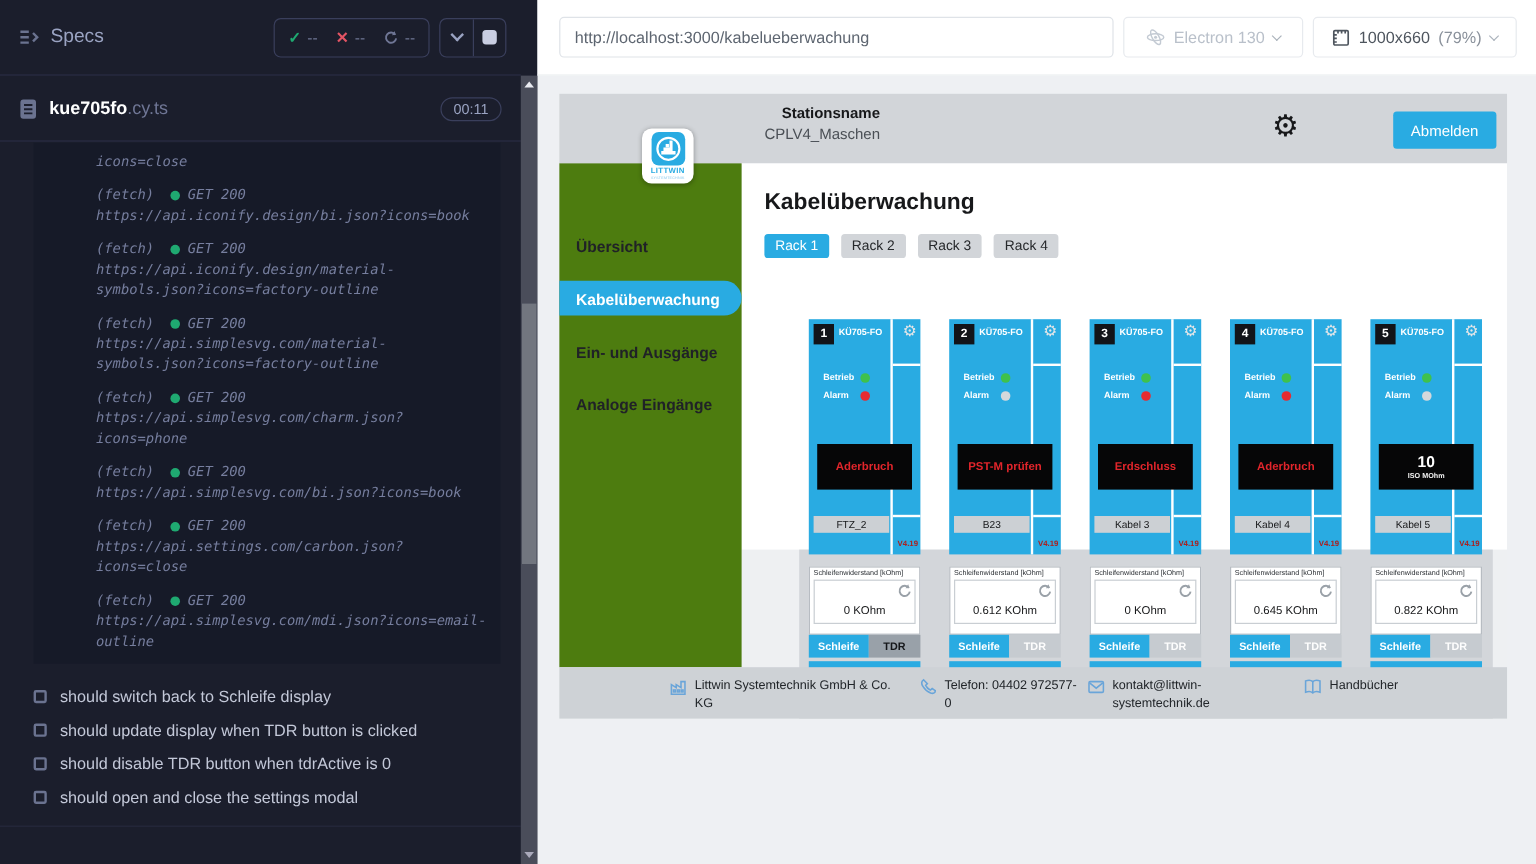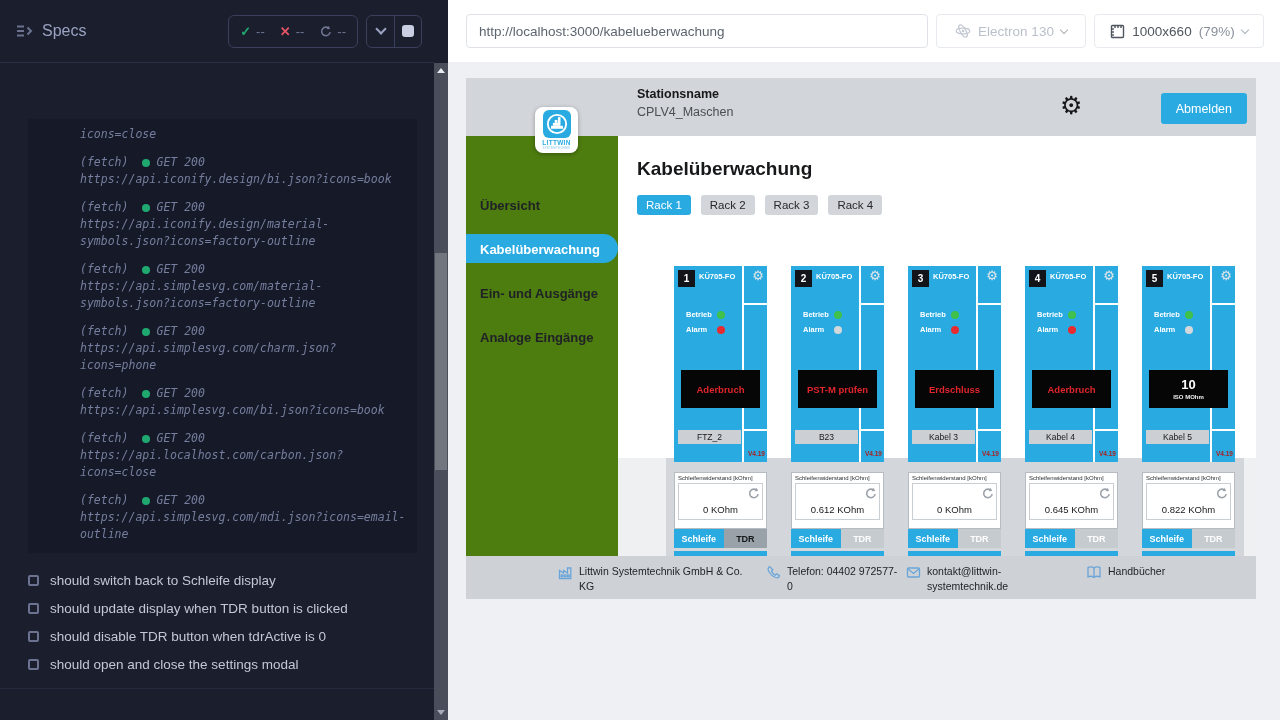--- a/index.html
+++ b/index.html
@@ -71,21 +71,21 @@
   .app { position:absolute; left:18px; top:78px; width:790px; height:521px;
     background:#eef0f2; overflow:hidden; }
   .app-header { position:absolute; left:0; top:0; right:0; height:58px; background:#d2d5d9; z-index:5; }
   .logo { position:absolute; left:69px; top:29px; width:43px; height:46px; background:#fff;
     border-radius:8px; box-shadow:0 1px 4px rgba(0,0,0,.3); z-index:6;
     display:flex; flex-direction:column; align-items:center; padding-top:3px; }
   .logo-sq { width:28px; height:28px; background:#29abe2; border-radius:6px;
     display:flex; align-items:center; justify-content:center; }
   .logo-title { font-size:6.5px; font-weight:700; color:#29abe2; letter-spacing:.3px; margin-top:1px; }
   .logo-sub { font-size:3px; color:#86c8ec; letter-spacing:.2px; }
-  .station { position:absolute; left:171px; top:9px; }
+  .station { position:absolute; left:171px; top:9px;text-align:right; }
   .station-label { font-size:12.5px; font-weight:700; color:#17181a; }
   .station-name { font-size:12.5px; color:#4a4f55; margin-top:4px; }
   .hdr-gear { position:absolute; left:594px; top:15px; font-size:25px; color:#17181a; cursor:pointer;
     line-height:1; }
   .logout-btn { position:absolute; right:9px; top:15px; height:31px; padding:0 15px;
     background:#29abe2; color:#fff; font-size:12.5px; display:flex; align-items:center;
     border-radius:3px; cursor:pointer; }
 
   .side-nav { position:absolute; left:0; top:58px; width:152px; height:420px; background:#4d7c0f;
     list-style:none; padding-top:47px; z-index:2; }
@@ -177,20 +177,32 @@
     <div class="ctrl-box">
       <div class="ctrl-cell">
           <div class="chev-down"></div>
         </div>
       <div class="ctrl-cell">
           <div class="stop-sq"></div>
         </div>
     </div>
   </div>
 
+  <div class="spec-row">
+    <svg width="15" height="18" viewBox="0 0 15 18">
+      <rect x="1" y="1" width="13" height="16" rx="2.5" fill="#6b7390"></rect>
+      <g stroke="#1b1e2c" stroke-width="1.6">
+        <line x1="4" y1="5.5" x2="11" y2="5.5"></line>
+          <line x1="4" y1="9" x2="11" y2="9"></line>
+          <line x1="4" y1="12.5" x2="11" y2="12.5"></line>
+      </g>
+    </svg>
+    <span><span class="spec-name">kue705fo</span><span class="spec-ext">.cy.ts</span></span>
+    <span class="timer-pill">00:11</span>
+  </div>
 
   <div class="log-box" id="log-box">
       <div class="log-entry">
         <div class="log-url">icons=close</div>
       </div>
       <div class="log-entry">
         <div class="log-cmd">
           <span>(fetch)</span>
           <span class="log-dot"></span>
           <span>GET 200</span>
@@ -231,21 +243,21 @@
           <span>GET 200</span>
         </div>
         <div class="log-url">https://api.simplesvg.com/bi.json?icons=book</div>
       </div>
       <div class="log-entry">
         <div class="log-cmd">
           <span>(fetch)</span>
           <span class="log-dot"></span>
           <span>GET 200</span>
         </div>
-        <div class="log-url">https://api.localhost.com/carbon.json?</div>
+        <div class="log-url">https://api.settings.com/carbon.json?</div>
         <div class="log-url">icons=close</div>
       </div>
       <div class="log-entry">
         <div class="log-cmd">
           <span>(fetch)</span>
           <span class="log-dot"></span>
           <span>GET 200</span>
         </div>
         <div class="log-url">https://api.simplesvg.com/mdi.json?icons=email-</div>
         <div class="log-url">outline</div>

